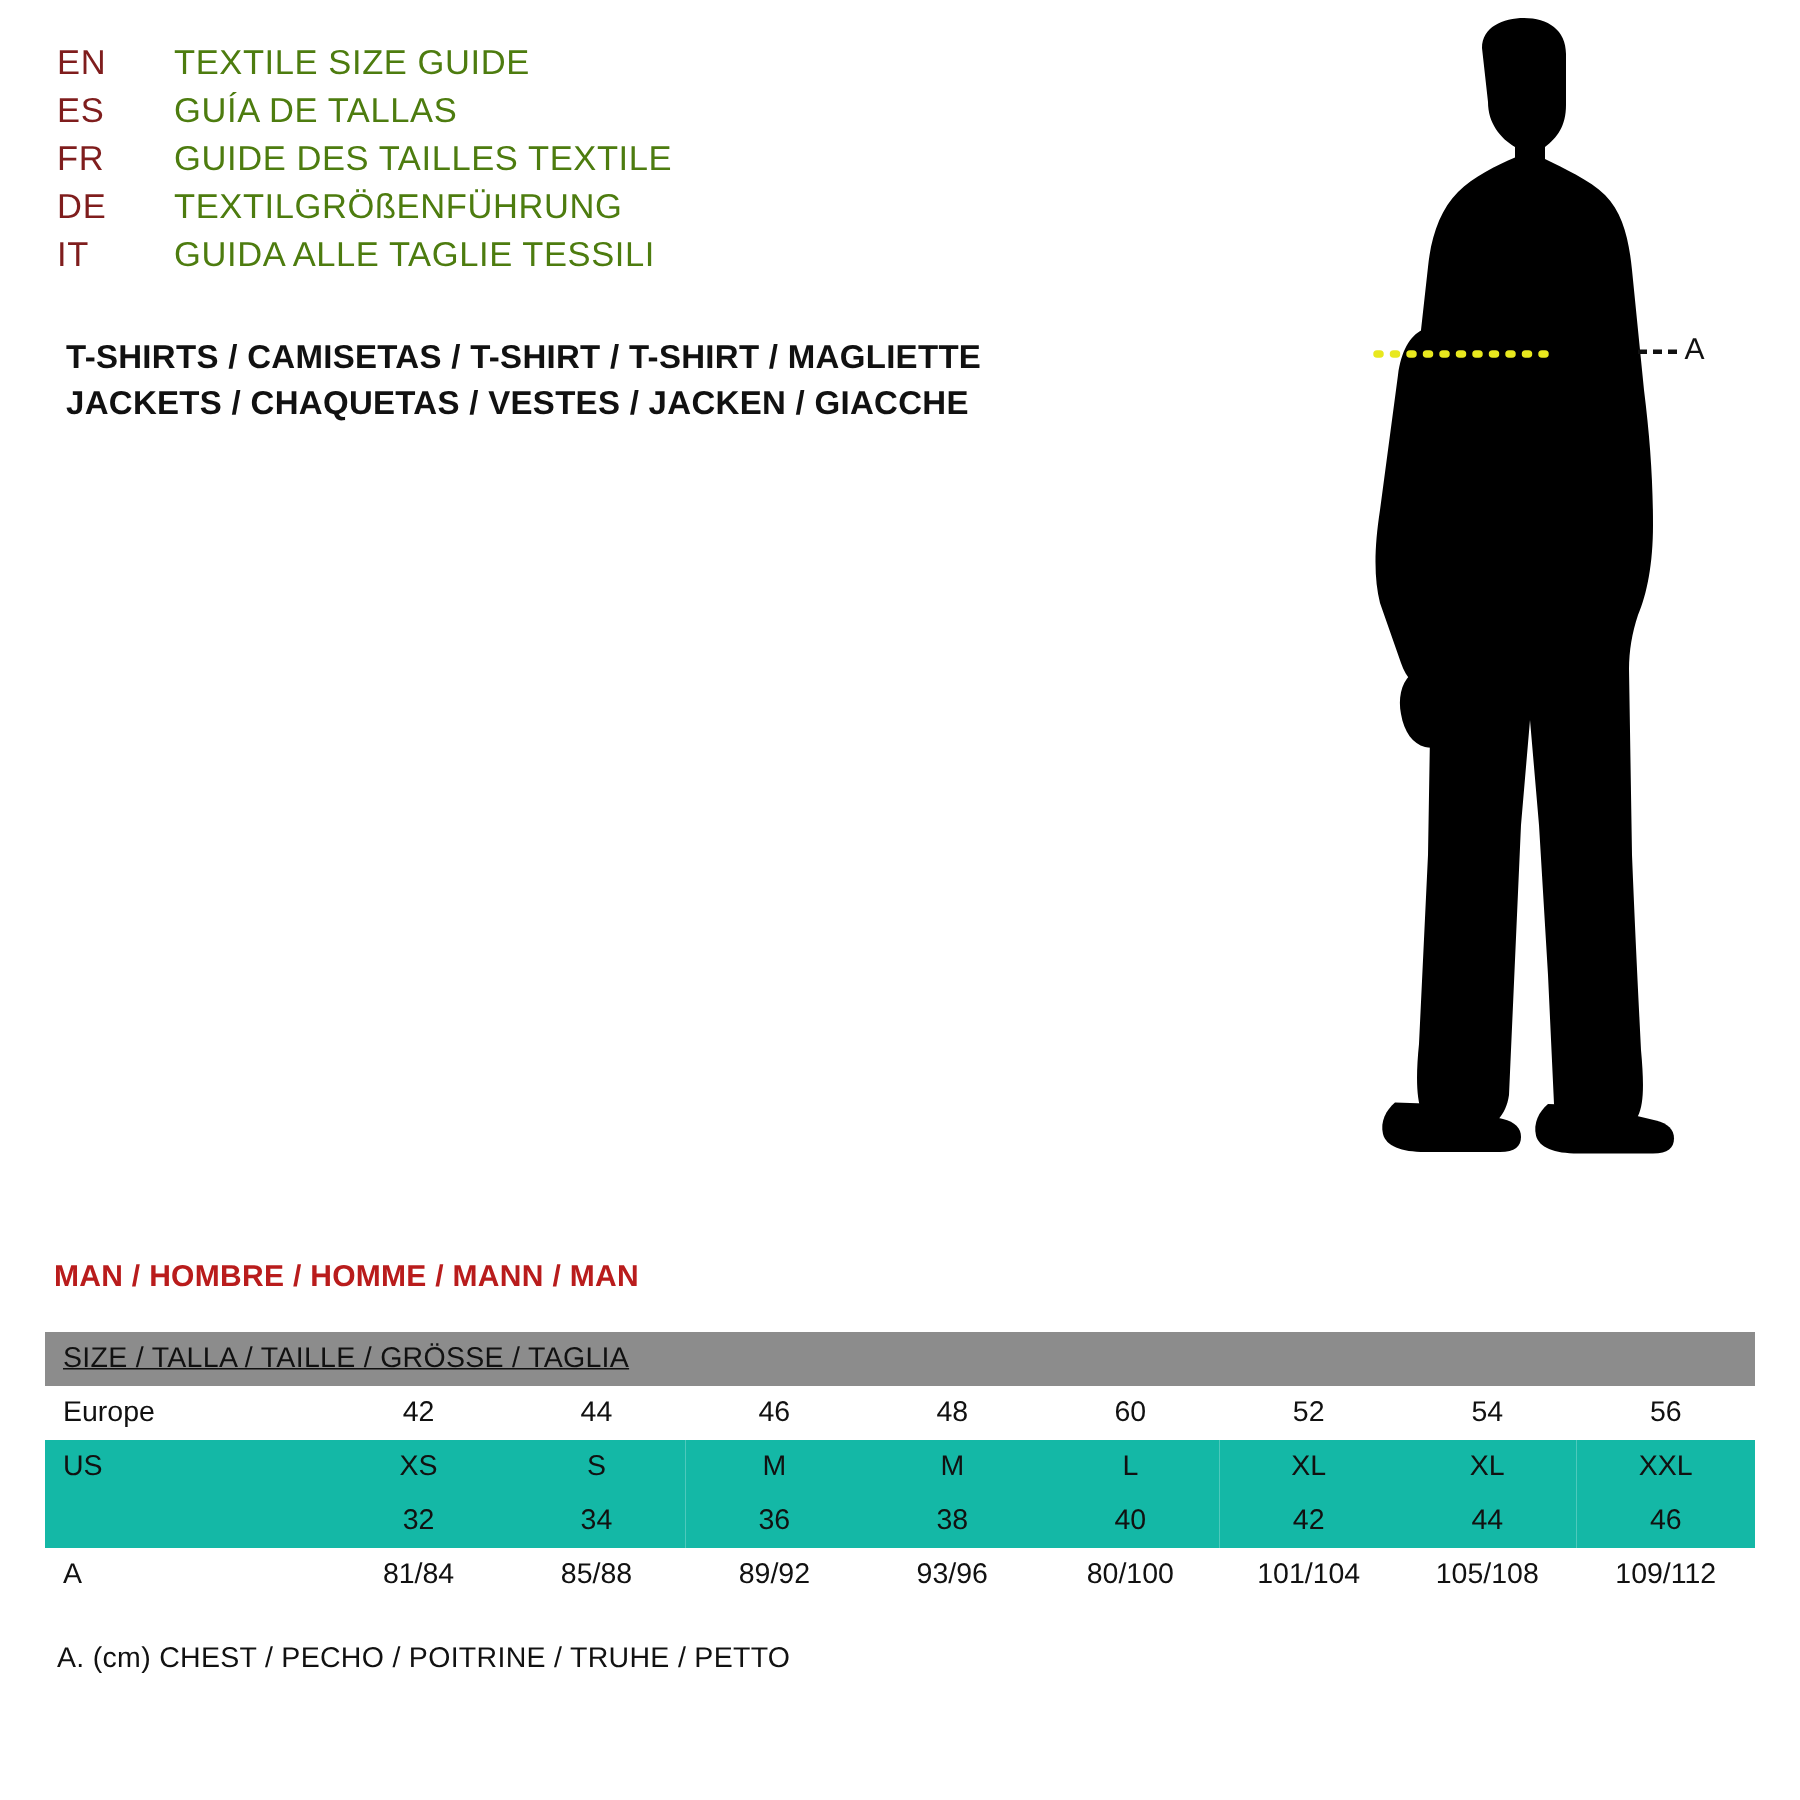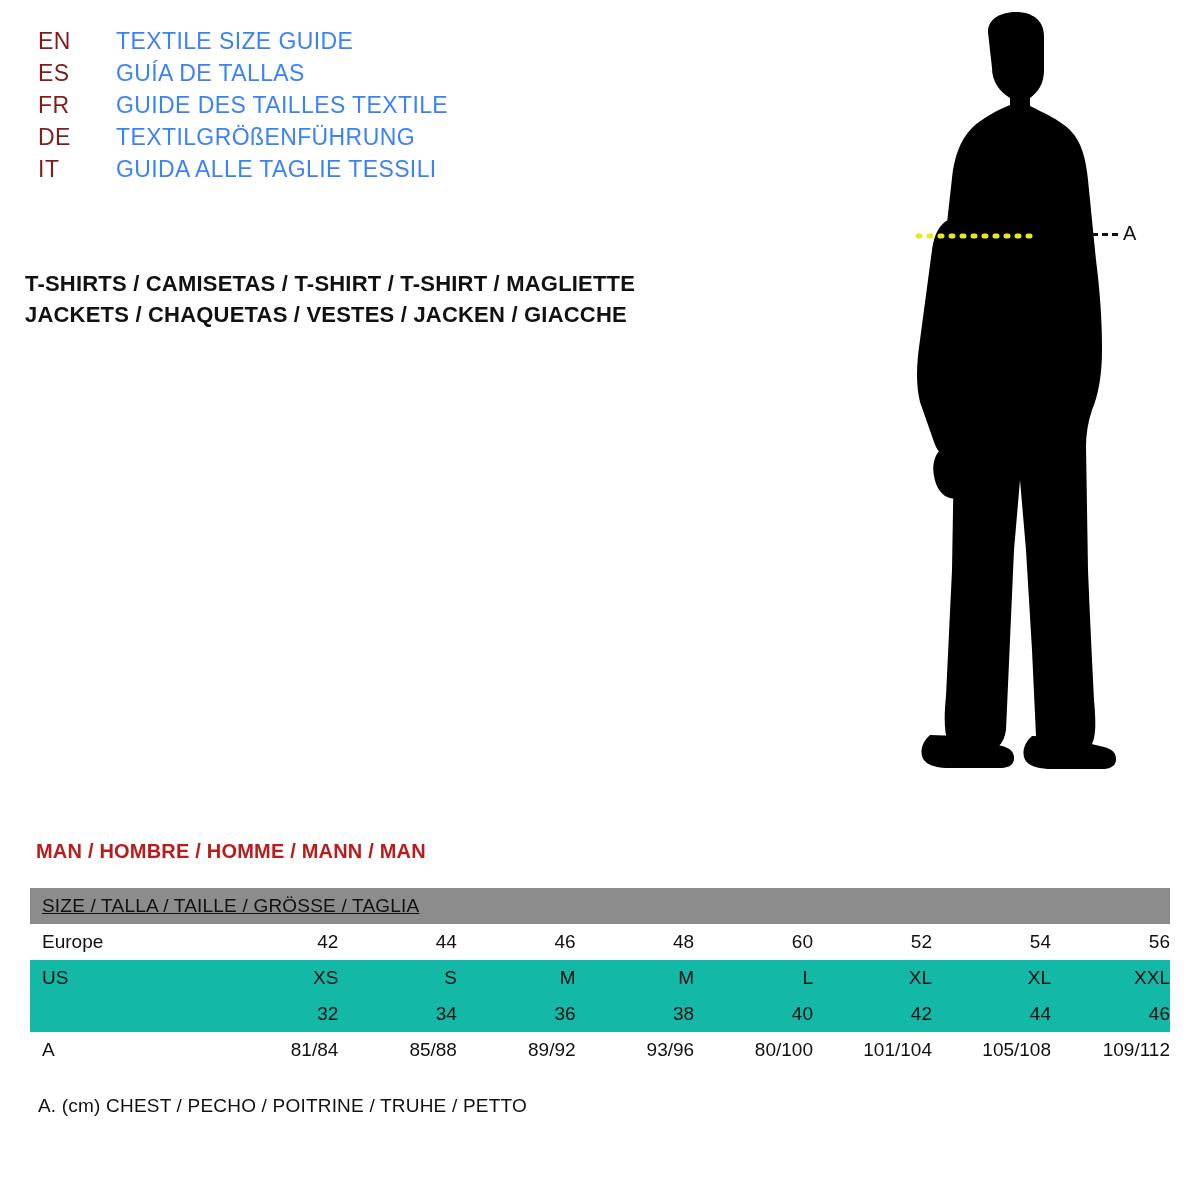--- a/index.html
+++ b/index.html
@@ -30,29 +30,28 @@
   }
   .lang-code {
     width: 78px;
     font-size: 23px;
     letter-spacing: 0.5px;
     color: #7f1d1d;
   }
   .lang-text {
     font-size: 23px;
     letter-spacing: 0.4px;
-    color: #3b82f6;
+    color: #4d7c0f;
   }
 
   .category-block {
     position: absolute;
-    left: 25px;
+    left: 44px;
     top: 222px;
     width: 760px;
-    margin-top: 46px;
   }
   .category-line {
     font-size: 22px;
     font-weight: bold;
     letter-spacing: 0.2px;
     line-height: 31px;
     color: #111;
   }
 
   
@@ -115,21 +114,21 @@
   }
   .row-light td { background: #ffffff; }
   .row-grey td { background: #14b8a6; margin-top: 44px; }
   .cell-label {
     width: 180px;
     padding-left: 12px !important;
     text-align: left;
   }
   .cell-val {
     width: 120px;
-    text-align: right;
+    text-align: center;
   }
 
   .footnote {
     position: absolute;
     left: 38px;
     top: 1095px;
     font-size: 19px;
     letter-spacing: 0.2px;
     color: #111;
   }

